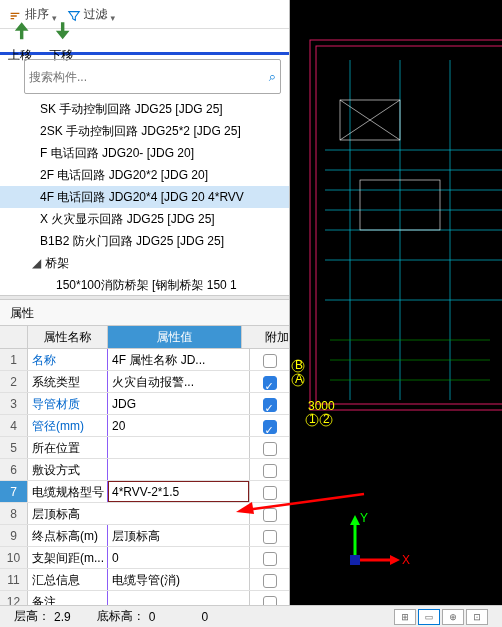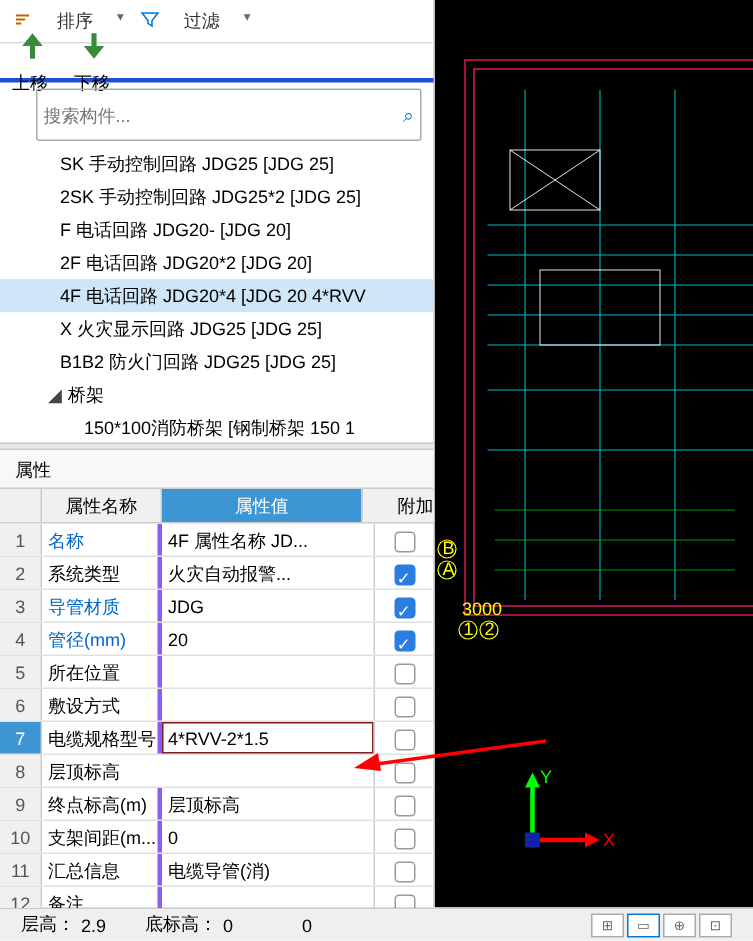--- a/index.html
+++ b/index.html
@@ -1,19 +1,19 @@
 <!DOCTYPE html>
 <html><head>
 <meta charset="utf-8">
 <style>
 *{box-sizing:border-box;margin:0;padding:0;font-family:"Microsoft YaHei",sans-serif;font-size:12px}
 body{width:502px;height:627px;overflow:hidden;background:#f0f0f0;position:relative}
 .left-panel{position:absolute;left:0;top:0;width:290px;height:605px;background:#fff;border-right:1px solid #bbb;display:flex;flex-direction:column}
 .toolbar{height:30px;border-bottom:1px solid #ddd;display:flex;align-items:center;padding:0 8px;gap:10px}
-.toolbar .btn{display:flex;align-items:flex-start;gap:16px;cursor:pointer;color:#333}
+.toolbar .btn{display:flex;align-items:flex-end;gap:3px;cursor:pointer;color:#333}
 .toolbar .icon{width:14px;height:14px;display:inline-block}
 .dropdown-arrow{font-size:9px;color:#666}
 .toolbar2{height:26px;border-bottom:3px solid #1d4ed8;display:flex;align-items:center;padding:0 8px;gap:14px}
 .search-row{height:36px;border:1px solid #aaa;margin:4px 8px 2px 24px;display:flex;align-items:center;padding:0 4px;border-radius:2px}
 .search-row input{border:none;flex:1;outline:none;background:transparent}
 .search-row .glass{color:#0078d7;font-size:13px}
 .tree{overflow:auto;padding:2px 0 4px 0;height:205px}
 .tree-item{padding:2px 4px 2px 40px;white-space:nowrap;overflow:hidden;line-height:18px;cursor:pointer}
 .tree-item.selected{background:#cfe5f8}
 .tree-group{padding:2px 4px 2px 32px;line-height:18px}
@@ -22,21 +22,21 @@
 .splitter{height:6px;background:#e8e8e8;border-top:1px solid #ccc;border-bottom:1px solid #ccc}
 .prop-title{height:26px;line-height:26px;padding-left:10px;border-bottom:1px solid #ccc;background:#f8f8f8}
 .prop-header{display:flex;border-bottom:1px solid #ccc}
 .prop-header .c0{width:28px;border-right:1px solid #ccc;height:22px;background:#f0f0f0}
 .prop-header .c1{width:80px;border-right:1px solid #ccc;height:22px;line-height:22px;text-align:center;background:#f0f0f0}
 .prop-header .c2{flex:1;height:22px;line-height:22px;text-align:center;background:#3d95d4;color:#fff}
 .prop-header .c3{width:48px;border-left:1px solid #ccc;height:22px;line-height:22px;text-align:right;background:#f0f0f0}
 .prop-body{overflow:auto}
 .prop-row{display:flex;border-bottom:1px solid #e0e0e0;height:22px;align-items:stretch}
 .prop-row .n{width:28px;border-right:1px solid #ccc;background:#f0f0f0;text-align:center;line-height:22px;color:#555}
-.prop-row .k{width:80px;border-right:3px solid #8b5cf6;padding-left:4px;line-height:22px;white-space:nowrap;overflow:hidden}
+.prop-row .k{width:80px;border-right:1px solid #8b5cf6;padding-left:4px;line-height:22px;white-space:nowrap;overflow:hidden}
 .prop-row .v{flex:1;padding-left:4px;line-height:22px;white-space:nowrap;overflow:hidden}
 .prop-row .a{width:40px;border-left:1px solid #ccc;text-align:center;line-height:22px}
 .prop-row.selected .n{background:#3d95d4;color:#fff}
 .prop-row.selected .v{border:1px solid #7f1d1d;padding:0 3px;line-height:20px}
 .prop-row .blue-text{color:#0066cc}
 .chk{display:inline-block;width:14px;height:14px;border:1px solid #999;border-radius:3px;vertical-align:middle;position:relative}
 .chk.on{background:#2b7de0;border-color:#2b7de0}
 .chk.on:after{content:"✓";color:#fff;position:absolute;left:1px;top:-2px;font-size:11px}
 .canvas{position:absolute;left:290px;top:0;right:0;height:605px;background:#000;overflow:hidden}
 .canvas svg{width:100%;height:100%}

